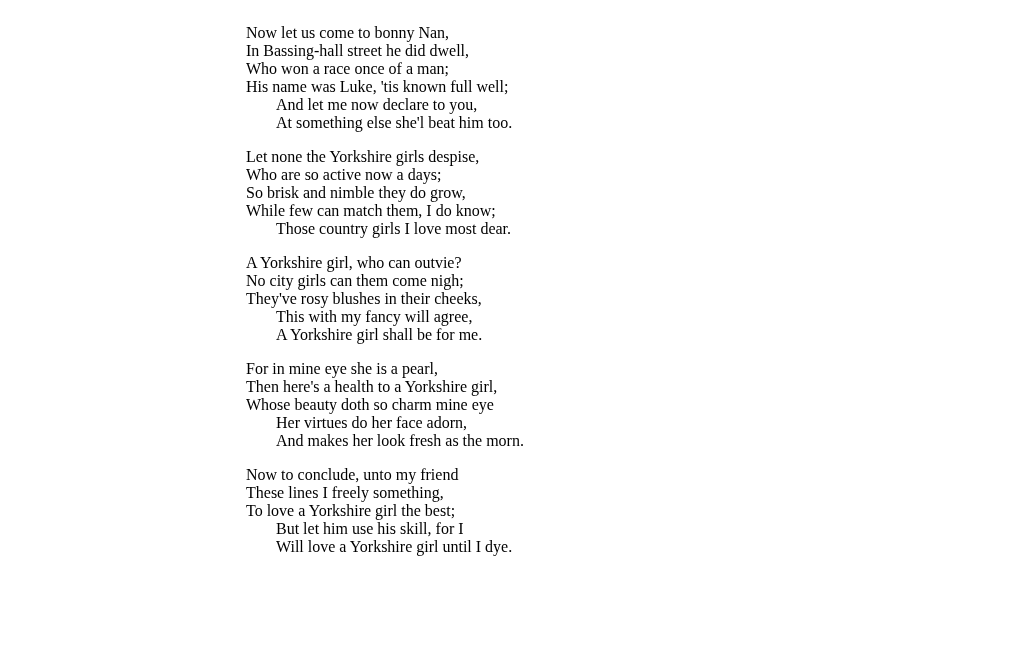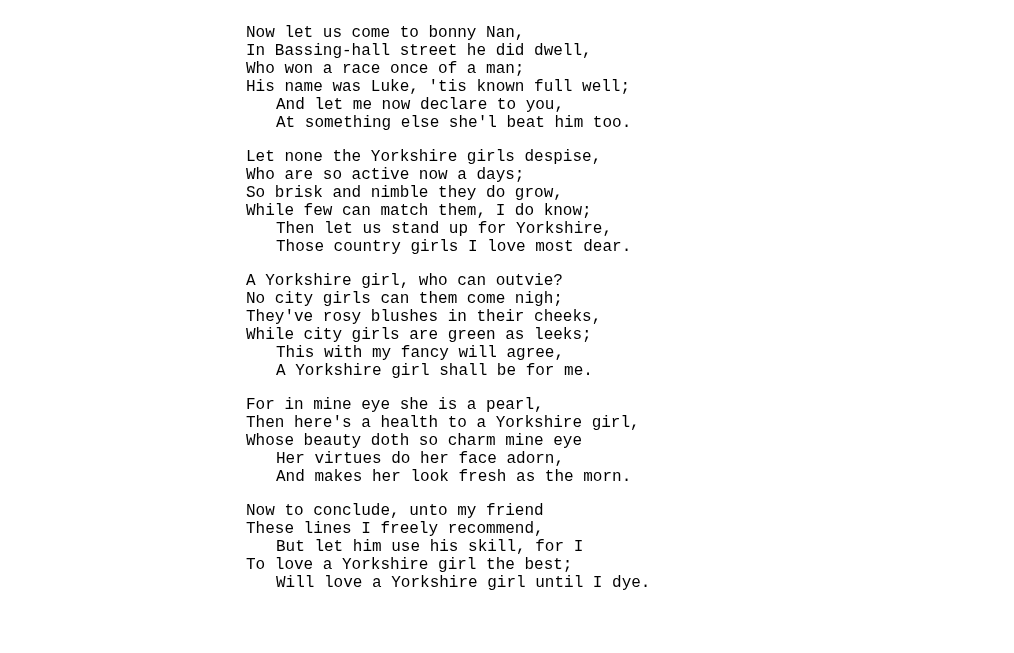--- a/index.html
+++ b/index.html
@@ -13,21 +13,20 @@
     overflow: hidden;
     font-family: "Liberation Serif", "DejaVu Serif", serif;
     color: #000000;
   }
   .poem {
     position: absolute;
     left: 246px;
     top: 8px;
     font-size: 16px;
     line-height: 18px;
-    font-family: Liberation Mono, monospace;
   }
   .stanza {
     margin: 16px 0;
   }
   .stanza:first-child {
     margin-top: 0;
   }
   .line {
     white-space: pre;
   }
@@ -49,45 +48,43 @@
     <div class="line indent">And let me now declare to you,</div>
     <div class="line indent">At something else she'l beat him too.</div>
   <p></p>
 
   <p class="stanza">
     </p>
     <div class="line">Let none the Yorkshire girls despise,</div>
     <div class="line">Who are so active now a days;</div>
     <div class="line">So brisk and nimble they do grow,</div>
     <div class="line">While few can match them, I do know;</div>
-    <div class="line indent">Then let us stand up for Yorkshire,</div>
     <div class="line indent">Those country girls I love most dear.</div>
   <p></p>
 
   <p class="stanza">
     </p>
     <div class="line">A Yorkshire girl, who can outvie?</div>
     <div class="line">No city girls can them come nigh;</div>
     <div class="line">They've rosy blushes in their cheeks,</div>
-    <div class="line">While city girls are green as leeks;</div>
     <div class="line indent">This with my fancy will agree,</div>
     <div class="line indent">A Yorkshire girl shall be for me.</div>
   <p></p>
 
   <p class="stanza">
     </p>
     <div class="line">For in mine eye she is a pearl,</div>
     <div class="line">Then here's a health to a Yorkshire girl,</div>
     <div class="line">Whose beauty doth so charm mine eye</div>
     <div class="line indent">Her virtues do her face adorn,</div>
     <div class="line indent">And makes her look fresh as the morn.</div>
   <p></p>
 
   <p class="stanza">
     </p>
     <div class="line">Now to conclude, unto my friend</div>
-    <div class="line">These lines I freely recommend,</div>
+    <div class="line">These lines I freely something,</div>
+    <div class="line">To love a Yorkshire girl the best;</div>
     <div class="line indent">But let him use his skill, for I</div>
-    <div class="line">To love a Yorkshire girl the best;</div>
     <div class="line indent">Will love a Yorkshire girl until I dye.</div>
   <p></p>
 
 </div>
 
 </body></html>

